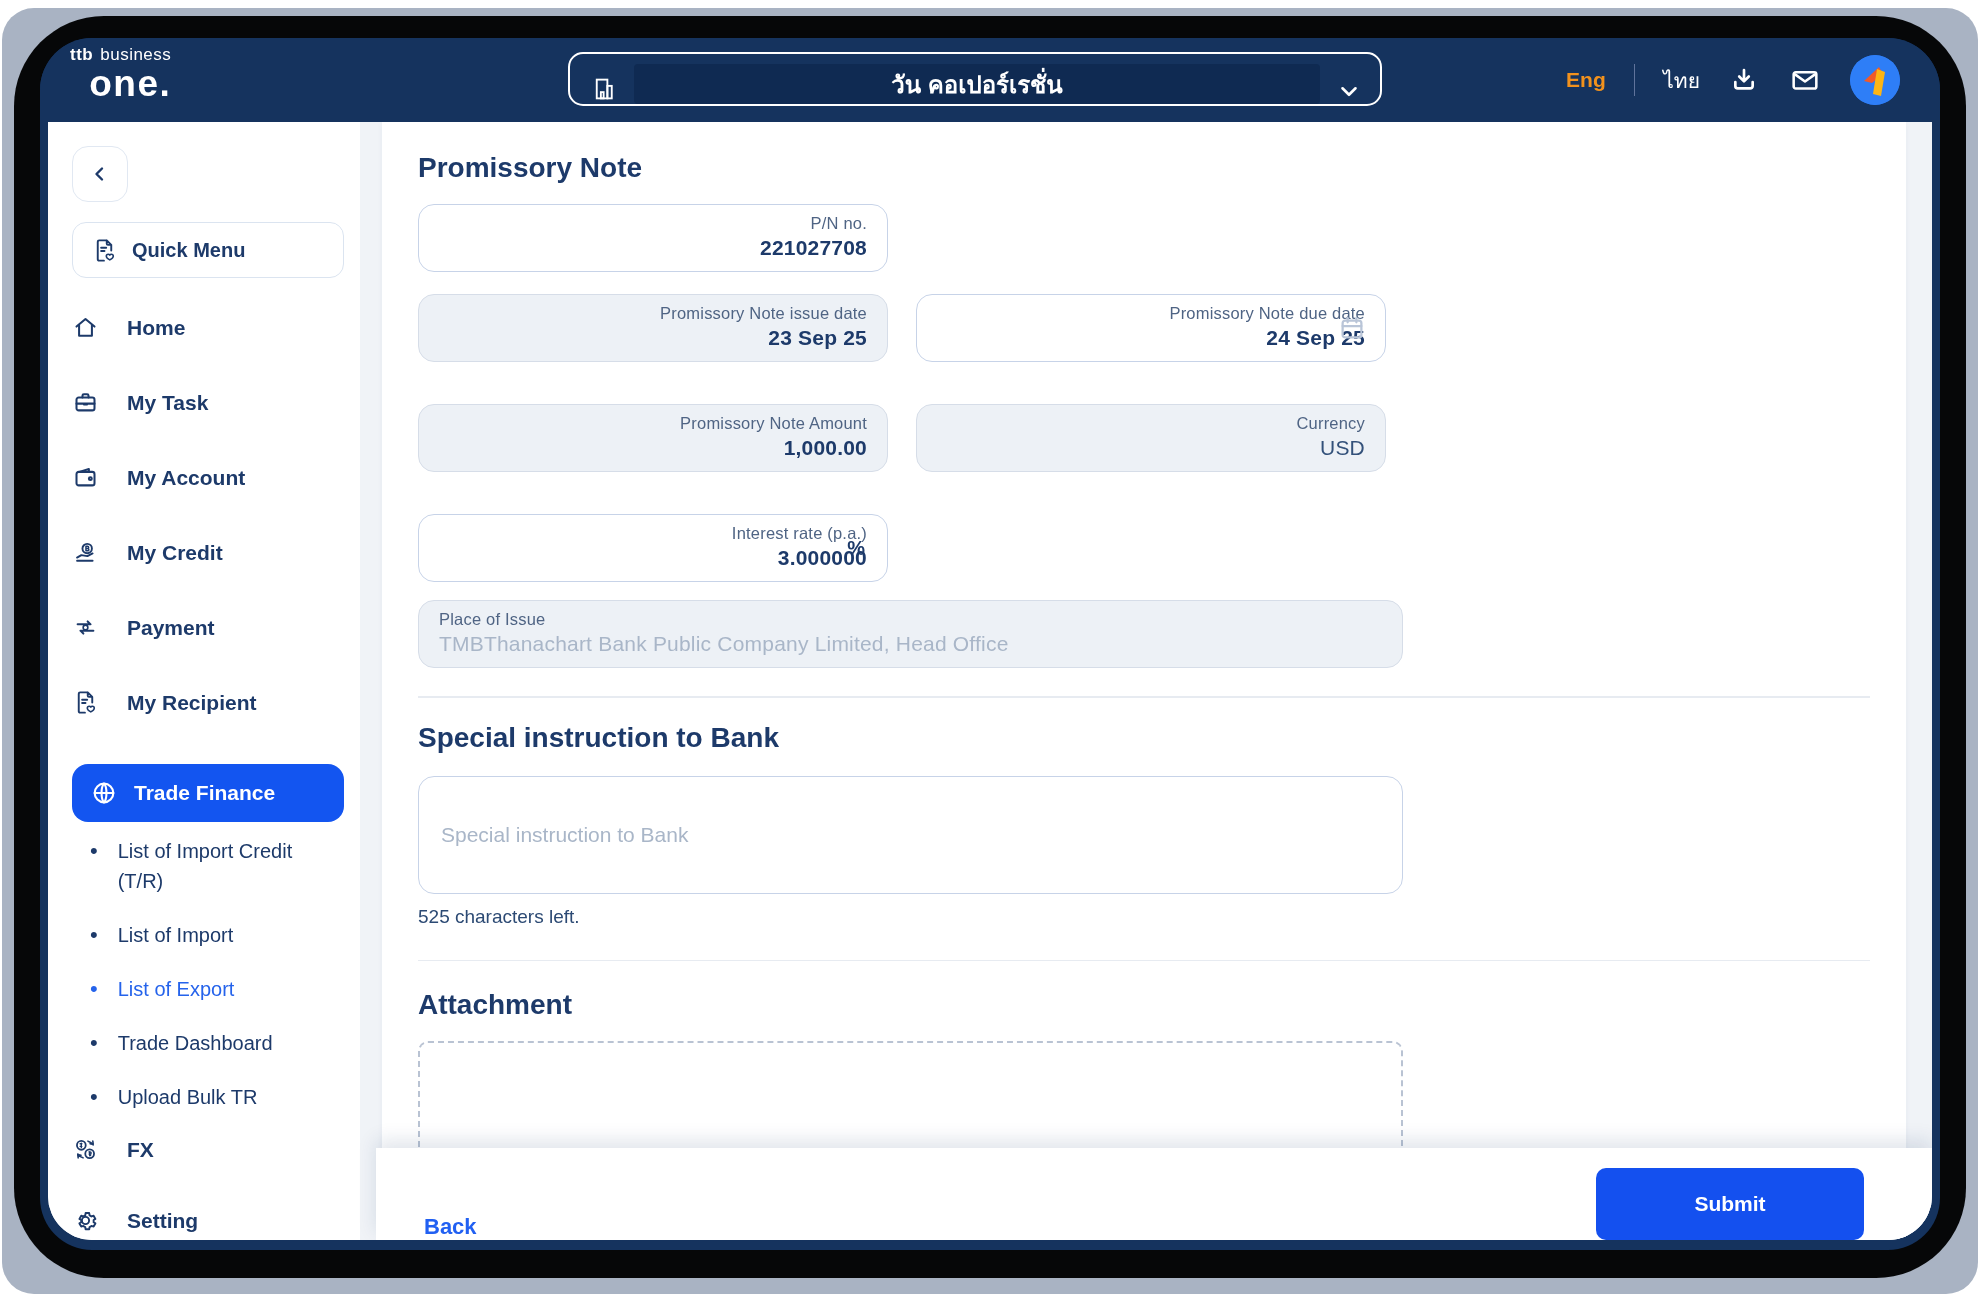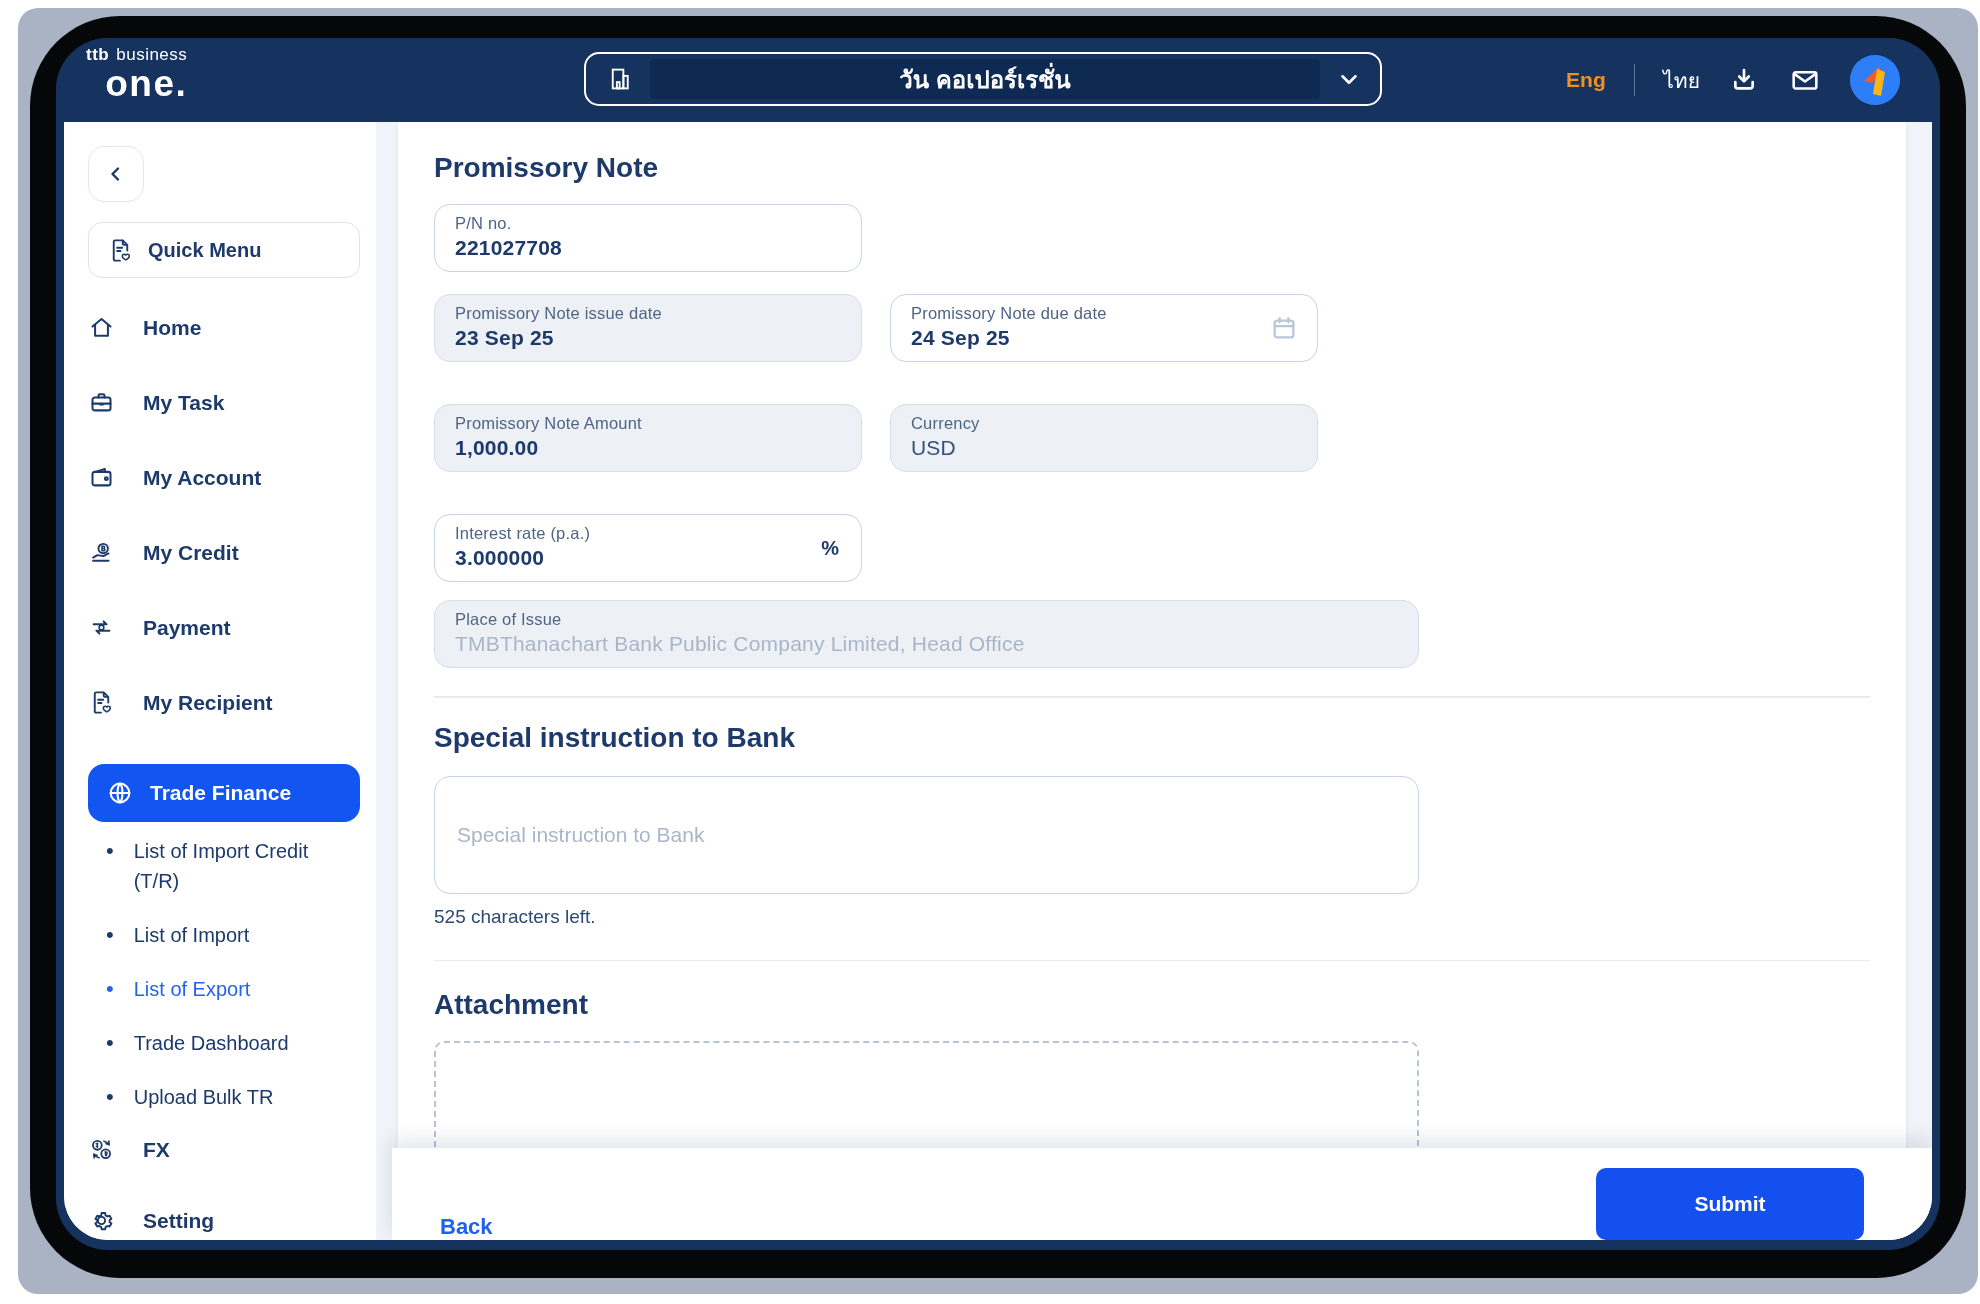--- a/index.html
+++ b/index.html
@@ -1,33 +1,33 @@
 <!DOCTYPE html>
 <html><head>
 <meta charset="utf-8">
 <style>
   * { margin:0; padding:0; box-sizing:border-box; }
   html,body { width:1980px; height:1304px; background:#ffffff; overflow:hidden;
               font-family:"Liberation Sans","DejaVu Sans",sans-serif; }
 
   
-  .frame-grey  { position:absolute; inset:8px 2px 10px 2px; background:#a9b3c3; border-radius:20px;margin-left:16px; }
+  .frame-grey  { position:absolute; inset:8px 2px 10px 2px; background:#a9b3c3; border-radius:32px; }
   .frame-black { position:absolute; inset:8px 12px 16px 12px; background:#060708; border-radius:90px; }
   .screen      { position:absolute; inset:22px 26px 28px 26px; background:#15335e; border-radius:52px; overflow:hidden; }
 
   
   .app-header { position:absolute; top:0; left:0; right:0; height:84px; background:#15335e; }
   .logo { position:absolute; left:30px; top:8px; color:#fff; line-height:1; }
   .logo .l1 { font-size:17px; letter-spacing:.5px; }
   .logo .l1 b { font-weight:800; margin-right:7px; }
   .logo .l1 span { font-weight:300; }
   .logo .l2 { font-size:37px; font-weight:800; letter-spacing:1.5px; margin-top:2px;text-align:right; }
 
   .company-select { position:absolute; left:528px; right:558px; top:14px; height:54px;
-      border:2.5px solid #ffffff; border-radius:15px; display:flex; align-items:center;
+      border:2.5px solid #ffffff; border-radius:15px; display:flex; align-items:flex-end;
       padding:0 18px; cursor:pointer; }
   .company-redact { flex:1; height:40px; margin:0 16px; background:#0f2a52; border-radius:4px;
       display:flex; align-items:center; justify-content:center; }
   .company-redact span { color:#fff; font-size:24px; font-weight:600; }
 
   .header-right { position:absolute; right:40px; top:0; height:84px; display:flex; align-items:center; gap:28px; }
   .lang { font-size:21px; font-weight:700; cursor:pointer; }
   .lang-en { color:#f2921d; }
   .lang-th { color:#ffffff; font-weight:400; }
   .lang-divider { width:1.5px; height:32px; background:#5f739b; }
@@ -71,21 +71,21 @@
   .field-enabled  { background:#ffffff; border:1.5px solid #c7d3e8; }
   .field-disabled { background:#edf1f6; border:1.5px solid #d6dde8; }
   .f-label { font-size:16.5px; color:#4f6484; margin-bottom:3px; letter-spacing:.2px; }
   .f-value { font-size:21px; font-weight:700; color:#1d3a6a; letter-spacing:.2px; }
   .f-value-regular { font-weight:400; color:#33517a; }
   .f-value-placeholder { font-weight:400; color:#a9b6c8; }
   .f-suffix { position:absolute; right:22px; top:50%; transform:translateY(-50%);
       font-size:20px; font-weight:700; color:#1d3a6a; }
   .f-icon { position:absolute; right:18px; top:50%; transform:translateY(-50%); }
 
-  .w470 { width:428px; } .w985 { width:985px; }
+  .w470 { width:470px;text-align:right; } .w985 { width:985px; }
   .frow { display:flex; gap:28px; }
 
   .mb20{margin-bottom:20px;} .mb22{margin-bottom:22px;} .mb42{margin-bottom:42px;}
   .mb18{margin-bottom:18px;}
 
   .divider { height:1.5px; background:#e7ebf1; margin-right:12px; }
 
   .textarea-box { width:985px; height:118px; background:#fff; border:1.5px solid #c7d3e8; border-radius:16px;
       display:flex; align-items:center; padding:0 22px; cursor:text; }
   .textarea-box span { font-size:21px; color:#a9b6c8; }

